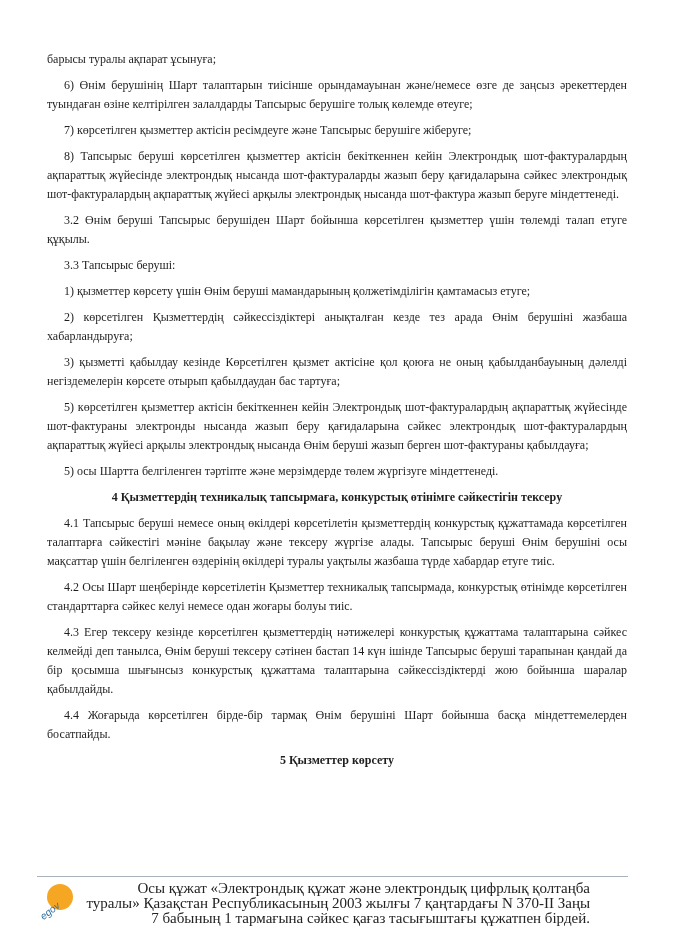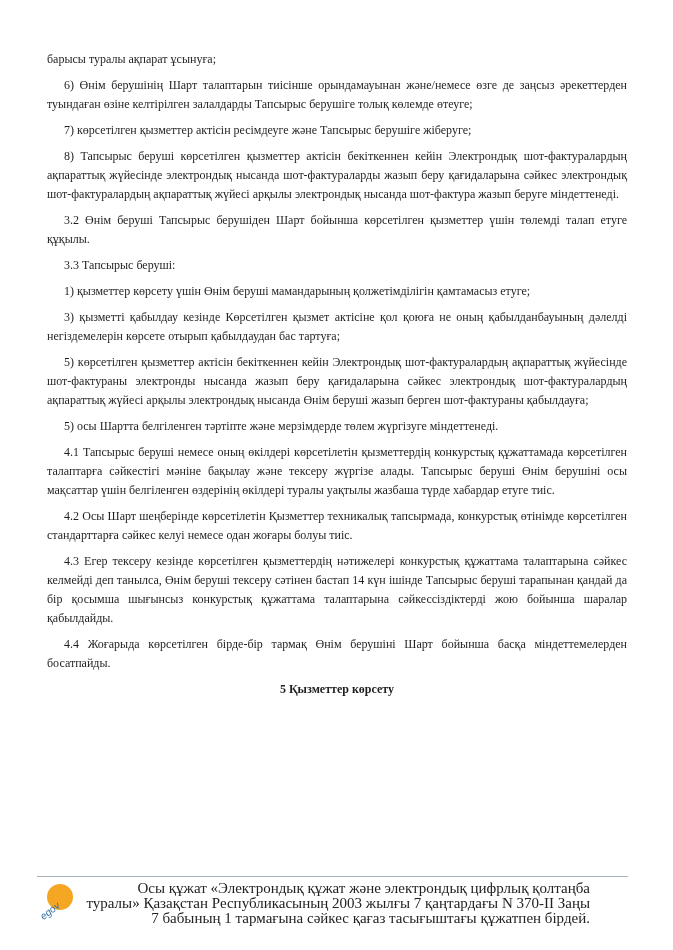--- a/index.html
+++ b/index.html
@@ -51,23 +51,25 @@
 <div class="page">
 
   <div class="content">
     <p class="para no-indent">барысы туралы ақпарат ұсынуға;</p>
     <p class="para">6) Өнім берушінің Шарт талаптарын тиісінше орындамауынан және/немесе өзге де заңсыз әрекеттерден туындаған өзіне келтірілген залалдарды Тапсырыс берушіге толық көлемде өтеуге;</p>
     <p class="para">7) көрсетілген қызметтер актісін ресімдеуге және Тапсырыс берушіге жіберуге;</p>
     <p class="para">8) Тапсырыс беруші көрсетілген қызметтер актісін бекіткеннен кейін Электрондық шот-фактуралардың ақпараттық жүйесінде электрондық нысанда шот-фактураларды жазып беру қағидаларына сәйкес электрондық шот-фактуралардың ақпараттық жүйесі арқылы электрондық нысанда шот-фактура жазып беруге міндеттенеді.</p>
     <p class="para">3.2 Өнім беруші Тапсырыс берушіден Шарт бойынша көрсетілген қызметтер үшін төлемді талап етуге құқылы.</p>
     <p class="para">3.3 Тапсырыс беруші:</p>
     <p class="para">1) қызметтер көрсету үшін Өнім беруші мамандарының қолжетімділігін қамтамасыз етуге;</p>
+    <p class="para">2) көрсетілген Қызметтердің сәйкессіздіктері анықталған кезде тез арада Өнім берушіні жазбаша хабарландыруға;</p>
     <p class="para">3) қызметті қабылдау кезінде Көрсетілген қызмет актісіне қол қоюға не оның қабылданбауының дәлелді негіздемелерін көрсете отырып қабылдаудан бас тартуға;</p>
     <p class="para">5) көрсетілген қызметтер актісін бекіткеннен кейін Электрондық шот-фактуралардың ақпараттық жүйесінде шот-фактураны электронды нысанда жазып беру қағидаларына сәйкес электрондық шот-фактуралардың ақпараттық жүйесі арқылы электрондық нысанда Өнім беруші жазып берген шот-фактураны қабылдауға;</p>
     <p class="para">5) осы Шартта белгіленген тәртіпте және мерзімдерде төлем жүргізуге міндеттенеді.</p>
+    <div class="heading">4 Қызметтердің техникалық тапсырмаға, конкурстық өтінімге сәйкестігін тексеру</div>
     <p class="para">4.1 Тапсырыс беруші немесе оның өкілдері көрсетілетін қызметтердің конкурстық құжаттамада көрсетілген талаптарға сәйкестігі мәніне бақылау және тексеру жүргізе алады. Тапсырыс беруші Өнім берушіні осы мақсаттар үшін белгіленген өздерінің өкілдері туралы уақтылы жазбаша түрде хабардар етуге тиіс.</p>
     <p class="para">4.2 Осы Шарт шеңберінде көрсетілетін Қызметтер техникалық тапсырмада, конкурстық өтінімде көрсетілген стандарттарға сәйкес келуі немесе одан жоғары болуы тиіс.</p>
     <p class="para">4.3 Егер тексеру кезінде көрсетілген қызметтердің нәтижелері конкурстық құжаттама талаптарына сәйкес келмейді деп танылса, Өнім беруші тексеру сәтінен бастап 14 күн ішінде Тапсырыс беруші тарапынан қандай да бір қосымша шығынсыз конкурстық құжаттама талаптарына сәйкессіздіктерді жою бойынша шаралар қабылдайды.</p>
     <p class="para">4.4 Жоғарыда көрсетілген бірде-бір тармақ Өнім берушіні Шарт бойынша басқа міндеттемелерден босатпайды.</p>
     <div class="heading">5 Қызметтер көрсету</div>
   </div>
 
   <div class="footer">
     <div class="logo-wrap">
       <svg width="42" height="44" viewBox="0 0 42 44" aria-hidden="true">

